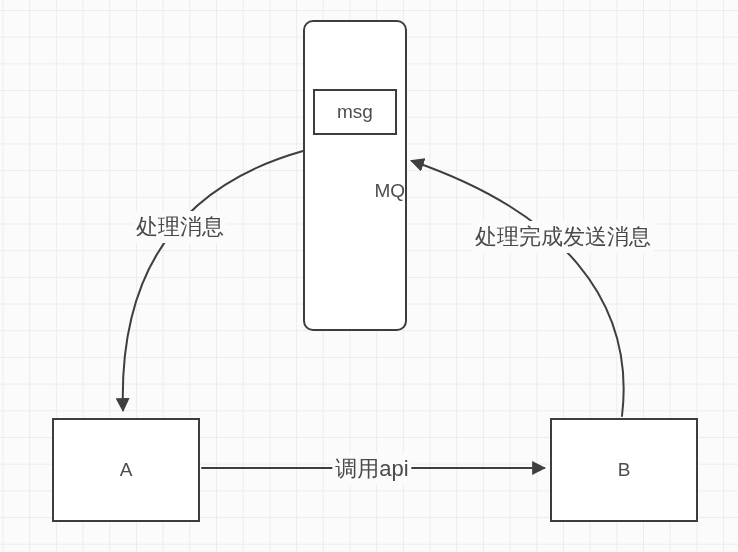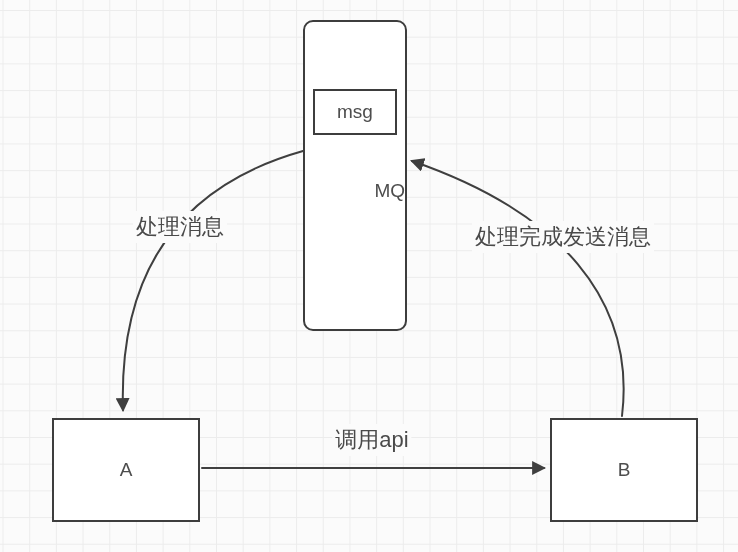--- a/index.html
+++ b/index.html
@@ -75,21 +75,21 @@
     transform: translate(-50%, -50%);
     background: var(--background);
     padding: 1px 3px;
     font-size: 22px;
     color: #4a4a4a;
     white-space: nowrap;
     z-index: 3;
   }
   .lbl-mq-a { left: 180px; top: 227px; }
   .lbl-b-mq { left: 547px; top: 237px; margin-left: 16px; }
-  .lbl-a-b  { left: 372px; top: 440px; }
+  .lbl-a-b  { left: 372px; top: 469px; }
 </style>
 </head>
 <body>
 
 <div class="canvas">
 
   <div class="node node-mq">
     <div class="node-msg">
       <span>msg</span>
     </div>

